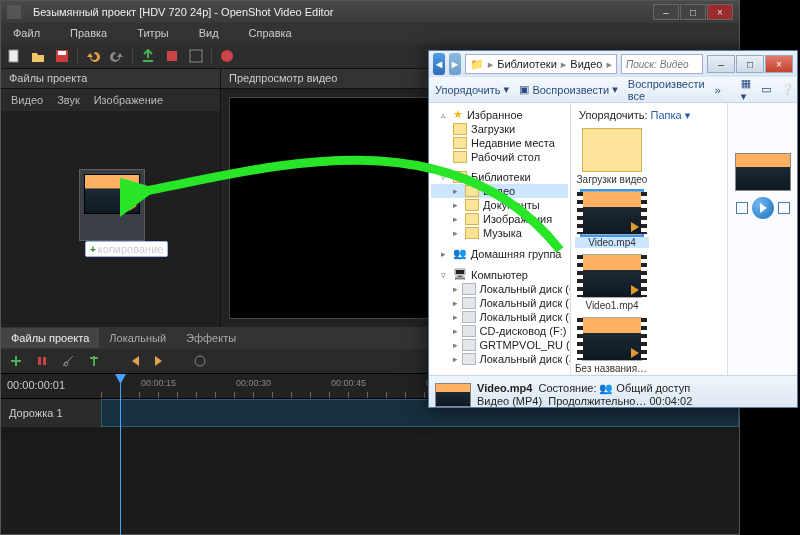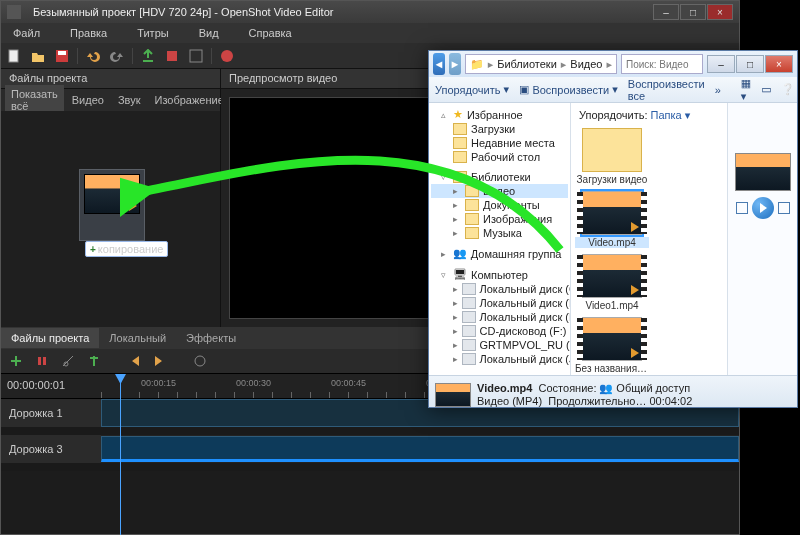--- a/index.html
+++ b/index.html
@@ -48,21 +48,21 @@
   .clip{height:100%;background:#17303f;border:1px solid #2f5b79;margin-left:0;flex:1}
   .clip.blue{background:#0d3a5a;height:26px;border-bottom:3px solid #1e90ff}
   
   .explorer{position:absolute;left:428px;top:50px;width:370px;height:358px;background:#fff;border:1px solid #5a7aa5;box-shadow:0 2px 20px rgba(0,0,0,.6);display:flex;flex-direction:column}
   .explorer *{color:#222}
   .exttl{height:26px;background:linear-gradient(#eaf2fb,#d7e6f7);display:flex;align-items:center;padding:0 4px;gap:4px}
   .navbtn{width:24px;height:22px;border-radius:3px;background:linear-gradient(#4f9de8,#2f6db8);display:flex;align-items:center;justify-content:center;color:#fff;font-weight:bold}
   .navbtn.disabled{background:linear-gradient(#8abadf,#6f9fc8)}
   .crumb{flex:1;height:20px;border:1px solid #aac;background:#fff;display:flex;align-items:center;padding:0 4px;gap:4px;font-size:11px}
   .crumb .sep{color:#888}
-  .search{width:82px;height:20px;border:1px solid #aac;background:#fff;color:#888;padding:8px 4px;font-size:10px}
+  .search{width:82px;height:20px;border:1px solid #aac;background:#fff;color:#888;font-style:italic;padding:8px 4px;font-size:10px}
   .exwinbtns{display:flex;gap:1px}
   .exwinbtn{width:28px;height:18px;background:linear-gradient(#e9eef6,#cfd9e8);border:1px solid #9ab;display:flex;align-items:center;justify-content:center;font-size:10px}
   .exwinbtn.close{background:linear-gradient(#e07a6c,#c7412f);color:#fff}
   .extoolbar{height:26px;background:linear-gradient(#f4f8fc,#e2ecf6);border-bottom:1px solid #c7d4e2;display:flex;align-items:center;padding:0 6px;gap:10px;font-size:11px;color:#2a4d80}
   .extoolbar span{color:#2a4d80;display:flex;align-items:center;gap:3px}
   .extoolbar .spacer{flex:1}
   .exbody{flex:1;display:flex;overflow:hidden}
   .tree{width:142px;background:#fff;border-right:1px solid #d7e0ea;padding:4px 2px;overflow:hidden}
   .tree .node{display:flex;align-items:center;gap:4px;padding:1px 2px;white-space:nowrap}
   .tree .node.l1{padding-left:10px}
@@ -166,21 +166,20 @@
         <svg width="14" height="14">
           <circle cx="7" cy="7" r="6" fill="#c44"></circle>
         </svg>
       </div>
   </div>
 
   <div class="panels">
     <div class="projfiles">
       <div class="panelhdr">Файлы проекта</div>
       <div class="subtabs">
-        <span class="active">Показать всё</span>
         <span>Видео</span>
         <span>Звук</span>
         <span>Изображение</span>
       </div>
       <div class="thumbzone">
         <div class="thumb">
           <div class="pic"></div>
         </div>
         <div class="copylabel">
             <span>копирование</span>
@@ -285,24 +284,20 @@
           <div class="tick" style="left: 513px;"></div>
           <div class="tick" style="left: 532px;"></div>
           <div class="tick" style="left: 551px;"></div>
         </div>
       <div class="playhead"></div>
     </div>
     <div class="track">
       <div class="trklabel">Дорожка 1</div>
       <div class="clip"></div>
     </div>
-    <div class="track">
-      <div class="trklabel">Дорожка 3</div>
-      <div class="clip blue"></div>
-    </div>
   </div>
 </div>
 
 <div class="explorer">
   <div class="exttl">
     <div class="navbtn">◄</div>
     <div class="navbtn disabled">►</div>
     <div class="crumb">
       <span>📁</span>
       <span class="sep">▸</span>

